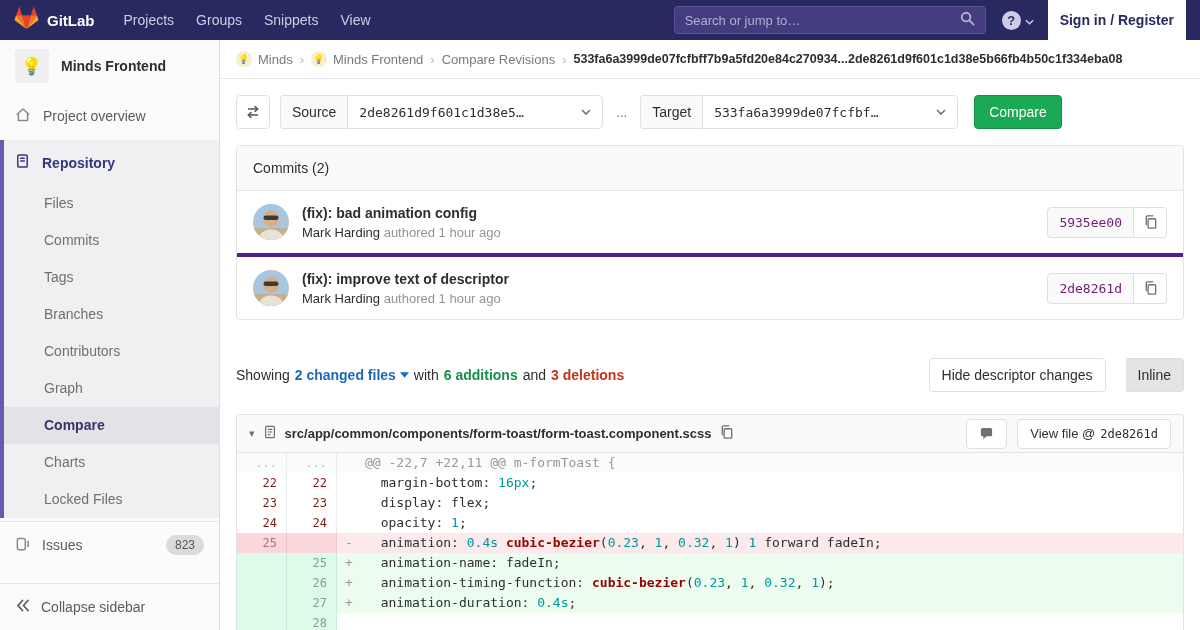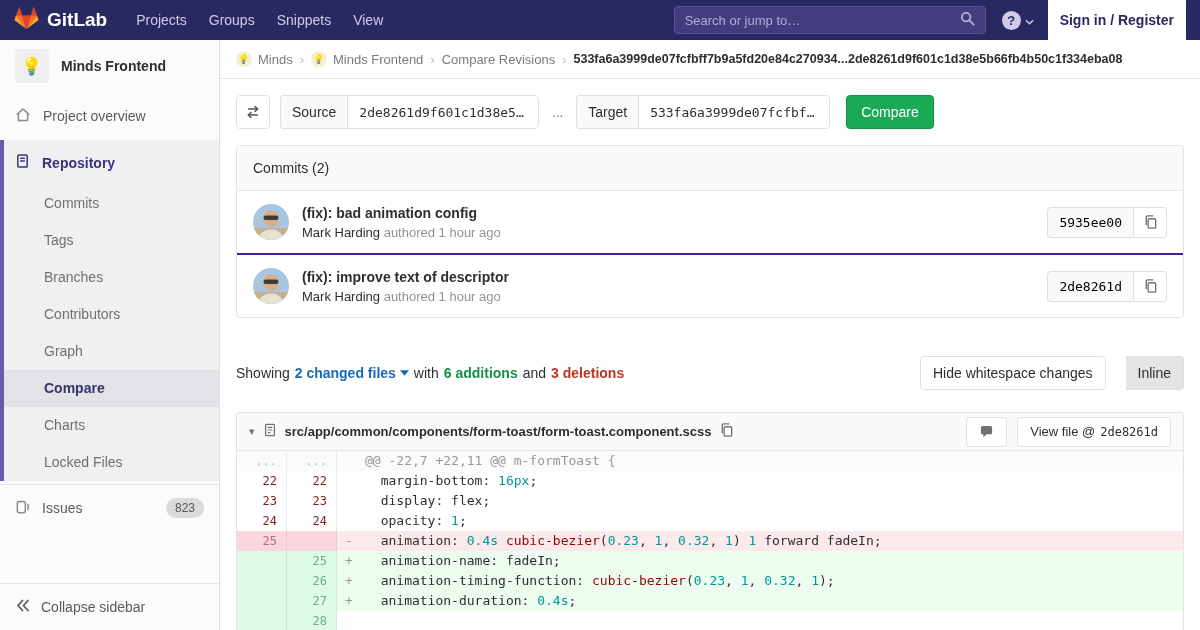--- a/index.html
+++ b/index.html
@@ -3,21 +3,21 @@
 <meta charset="utf-8">
 <style>
   * { margin:0; padding:0; box-sizing:border-box; }
   html,body { width:1200px; height:630px; overflow:hidden; background:#fff;
               font-family:"Liberation Sans", sans-serif; }
 
   
   .navbar { position:fixed; top:0; left:0; width:1200px; height:40px; background:#292961;
             display:flex; align-items:center; padding:0 14px; z-index:20; }
   .logo { display:flex; align-items:center; gap:8px; margin-right:18px; }
-  .logo-text { color:#fff; font-size:19px; font-weight:bold; }
+  .logo-text { color:#fff; font-size:15px; font-weight:bold; }
   .nav-link { color:#cfcbe8; font-size:14px; padding:0 11px; line-height:40px; cursor:pointer; }
   .nav-spacer { flex:1; }
   .search-box { width:312px; height:28px; background:#433d7f; border:1px solid #5a5496;
                 border-radius:4px; display:flex; align-items:center; padding:0 10px; }
   .search-box input { flex:1; background:transparent; border:none; outline:none;
                       color:#d8d4ee; font-size:13px; font-family:inherit; }
   .search-box input::placeholder { color:#b3aed6; }
   .help-wrap { display:flex; align-items:center; gap:4px; margin:0 14px 0 16px; cursor:pointer; }
   .help-circle { width:19px; height:19px; border-radius:50%; background:#cfcbe8; color:#292961;
                  font-weight:bold; font-size:13px; display:flex; align-items:center; justify-content:center; }
@@ -60,40 +60,40 @@
   .compare-form { margin-top:16px; display:flex; align-items:center; gap:10px; }
   .icon-btn { width:34px; height:34px; border:1px solid #dfdfdf; border-radius:4px; background:#fff;
               display:flex; align-items:center; justify-content:center; cursor:pointer; flex:none; }
   .input-group { display:flex; height:34px; }
   .ig-label { background:#fafafa; border:1px solid #dfdfdf; border-right:none;
               border-radius:4px 0 0 4px; padding:0 11px; font-size:14px; color:#2e2e2e;
               display:flex; align-items:center; }
   .ig-select { background:#fff; border:1px solid #dfdfdf; border-radius:0 4px 4px 0; padding:0 11px;
                display:flex; align-items:center; justify-content:space-between; gap:14px;
                font-size:13px; font-family:"DejaVu Sans Mono", monospace; color:#2e2e2e;
-               width:192px; cursor:pointer; }
+               width:256px; cursor:pointer; }
   .dots-sep { color:#707070; font-size:13px; padding:0 3px; }
   .btn-green { background:#1aaa55; color:#fff; border:1px solid #168f48; border-radius:4px;
                font-size:14px; padding:0 14px; height:34px; display:flex; align-items:center;
                margin-left:6px; cursor:pointer; }
 
   .card { margin-top:16px; border:1px solid #e3e3e3; border-radius:4px; }
   .card-header { background:#fafafa; border-bottom:1px solid #e5e5e5; padding:14px 16px;
                  font-size:14px; color:#2e2e2e; border-radius:4px 4px 0 0; }
   .commit-row { display:flex; align-items:center; padding:13px 16px; }
-  .commit-row + .commit-row { border-top:2px solid #4c1d95;align-items:center; }
+  .commit-row + .commit-row { border-top:4px solid #4c1d95;align-items:center; }
   .commit-avatar { width:36px; height:36px; border-radius:50%; overflow:hidden; margin-right:13px; flex:none; }
   .commit-info { flex:1; }
   .commit-title { font-size:14px; font-weight:bold; color:#2e2e2e; margin-bottom:4px; cursor:pointer; }
   .commit-meta { font-size:13px; color:#949494; }
   .commit-meta .author { color:#2e2e2e; cursor:pointer; }
   .sha-group { display:flex; height:31px; }
   .sha-label { background:#fafafa; border:1px solid #dfdfdf; border-radius:4px 0 0 4px; padding:0 11px;
                display:flex; align-items:center; font-family:"DejaVu Sans Mono", monospace;
-               font-size:13px; color:#000000; cursor:pointer; }
+               font-size:13px; color:#701a75; cursor:pointer; }
   .sha-copy { background:#fff; border:1px solid #dfdfdf; border-left:none; border-radius:0 4px 4px 0;
               width:33px; display:flex; align-items:center; justify-content:center; cursor:pointer; }
 
   .diff-summary { margin-top:38px; display:flex; align-items:center; }
   .ds-text { font-size:14px; color:#2e2e2e; display:flex; gap:5px; align-items:center; flex:1; }
   .link-blue { color:#1b69b6; font-weight:bold; display:flex; align-items:center; gap:4px; cursor:pointer; }
   .text-green { color:#168f48; font-weight:bold; }
   .text-red { color:#c0341d; font-weight:bold; }
   .btn-default { border:1px solid #dfdfdf; background:#fff; border-radius:4px; height:34px;
                  padding:0 12px; font-size:14px; color:#2e2e2e; display:flex; align-items:center;
@@ -117,21 +117,21 @@
   .dcode { flex:1; white-space:pre; color:#2e2e2e; padding-left:8px; overflow:hidden; }
   .dmark { display:inline-block; width:20px; color:#999; }
   .dline.hunk { background:#fafbfd; }
   .dline.hunk .dcode { color:#999; }
   .dline.hunk .dnum { color:#bcbcc8; }
   .dline.del .dcode { background:#fbe9eb; }
   .dline.del .dnum { background:#f9d7dc; color:#b0707a; border-right-color:#f0c4cb; }
   .dline.add .dcode { background:#ecfdf0; }
   .dline.add .dnum { background:#ddfbe6; color:#75ab87; border-right-color:#c9ecd3; }
   .t-v { color:#009999; }
-  .t-f { color:#990000; font-weight:normal;margin-top:14px; }
+  .t-f { color:#990000; font-weight:bold;margin-top:14px; }
 </style>
 </head>
 <body>
 
 <header class="navbar">
   <div class="logo">
     <span>
       <svg width="25" height="24" viewBox="0 0 36 36">
         <path fill="#e24329" d="M18 34.38 11.38 14h13.24z"></path>
         <path fill="#e24329" d="m7.27.89 4.11 13.11H2.27z"></path>
@@ -191,20 +191,21 @@
     <div class="sb-item sb-head">
       <span>
         <svg width="15" height="16" viewBox="0 0 16 16" fill="none" stroke="#36357f" stroke-width="1.6" stroke-linejoin="round">
           <rect x="3" y="1.5" width="10" height="13" rx="1.2"></rect>
             <path d="M5.5 5h5M5.5 8h5"></path>
         </svg>
       </span>
       <span>Repository</span>
     </div>
     <ul class="sb-sub">
+        <li>Files</li>
         <li>Commits</li>
         <li>Tags</li>
         <li>Branches</li>
         <li>Contributors</li>
         <li>Graph</li>
         <li class="active">Compare</li>
         <li>Charts</li>
         <li>Locked Files</li>
       </ul>
   </div>
@@ -350,21 +351,21 @@
           <span>2 changed files</span>
           <svg width="9" height="6" viewBox="0 0 10 6" fill="#1b69b6">
               <path d="M0 0h10L5 6z"></path>
             </svg>
         </span>
         <span>with</span>
         <span class="text-green">6 additions</span>
         <span>and</span>
         <span class="text-red">3 deletions</span>
       </div>
-      <button class="btn-default">Hide whitespace changes</button>
+      <button class="btn-default">Hide descriptor changes</button>
       <div class="btn-group">
         <button class="btn-default">Inline</button>
       </div>
     </div>
 
     <section class="file-holder">
       <div class="file-header">
         <span class="caret">▾</span>
         <span>
           <svg width="14" height="16" viewBox="0 0 16 16" fill="none" stroke="#707070" stroke-width="1.4" stroke-linejoin="round">

